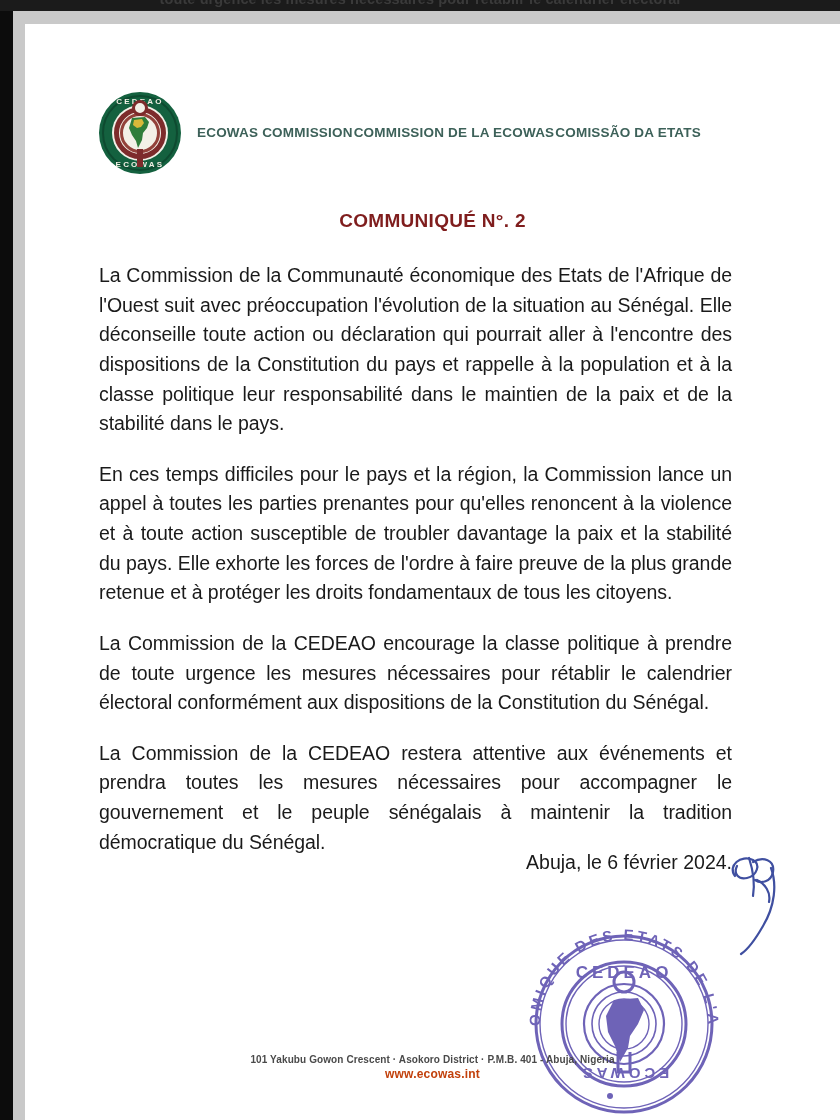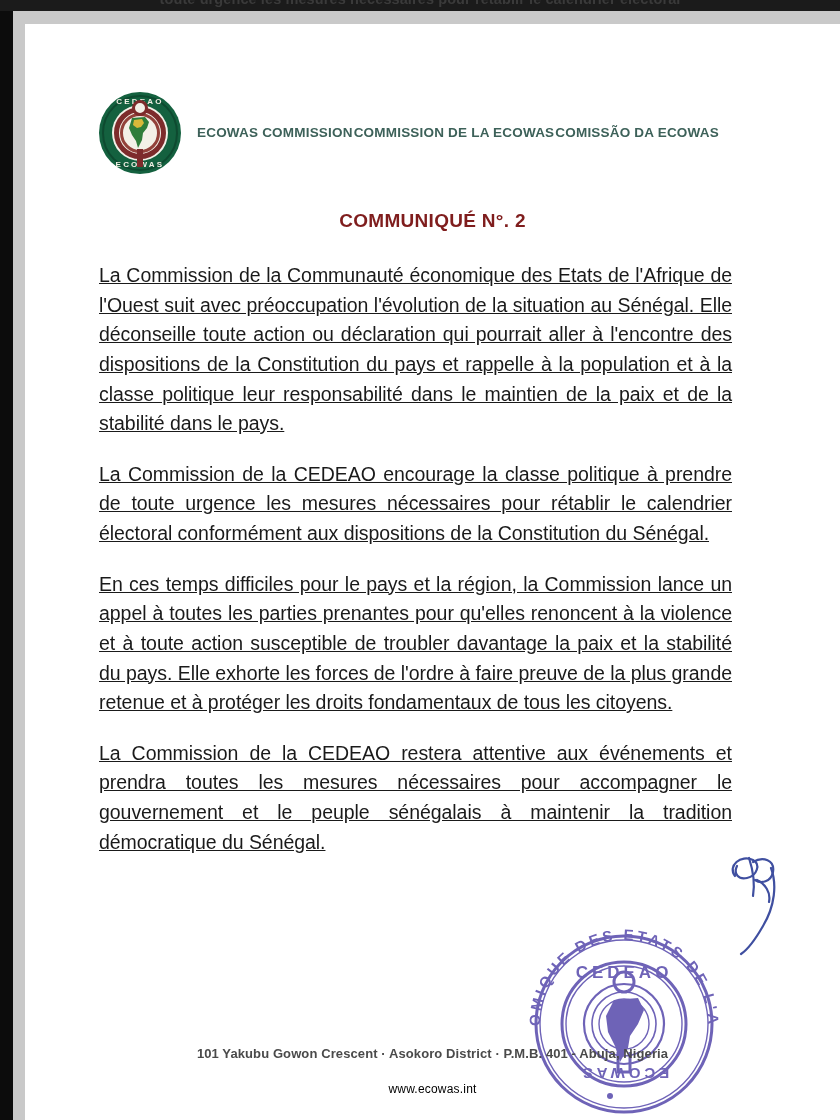--- a/index.html
+++ b/index.html
@@ -183,21 +183,20 @@
     width: 633px;
   }
   #body-copy p {
     font-size: 19.5px;
     line-height: 1.52;
     color: #1a1a1a;
     text-align: justify;
     text-justify: inter-word;
     margin-bottom: 21px;
     letter-spacing: -.05px;
-    text-decoration: underline;
   }
   #body-copy p:last-child { margin-bottom: 8px; }
 
   
   #date-line {
     position: absolute;
     left: 74px;
     top: 827px;
     width: 633px;
     text-align: right;
@@ -227,30 +226,31 @@
 
   
   #footer {
     position: absolute;
     left: 0;
     top: 1022px;
     width: 100%;
     text-align: center;
   }
   #footer-address {
-    font-size: 13px;
+    font-size: 10px;
     font-weight: 700;
     color: #4a4a4a;
     letter-spacing: .1px;
+    margin-top: 8px;
   }
   #footer-url {
-    margin-top: 21px;
+    margin-top: 2px;
     font-size: 12px;
-    font-weight: 400;
-    color: #000000;
+    font-weight: 700;
+    color: #c2410c;
     letter-spacing: .2px;
   }
 </style>
 </head>
 <body>
 
 <div id="viewport">
 
   <div id="top-strip">
     <div id="top-strip-text">toute urgence les mesures nécessaires pour rétablir le calendrier électoral</div>
@@ -275,33 +275,34 @@
           <path d="M6 2 L19 1 L23 6 L21 12 L17 17 L16 24 L12 32 L10 25 L6 19 L3 12 Z" fill="#2f7d3a"></path>
           <path d="M8 4 L16 3 L18 7 L15 11 L11 12 L7 9 Z" fill="#d9b93a"></path>
         </svg>
         <div class="logo-notch"></div>
         <div class="logo-stem"></div>
       </div>
 
       <div id="org-names">
         <span>ECOWAS COMMISSION</span>
         <span>COMMISSION DE LA ECOWAS</span>
-        <span>COMISSÃO DA ECOWAS</span>
+        <span>COMISSÃO DA ETATS</span>
       </div>
     </div>
 
     <div id="doc-title">COMMUNIQUÉ N°. 2</div>
 
     <div id="body-copy">
       <p>La Commission de la Communauté économique des Etats de l'Afrique de l'Ouest suit avec préoccupation l'évolution de la situation au Sénégal. Elle déconseille toute action ou déclaration qui pourrait aller à l'encontre des dispositions de la Constitution du pays et rappelle à la population et à la classe politique leur responsabilité dans le maintien de la paix et de la stabilité dans le pays.</p>
+      <p>En ces temps difficiles pour le pays et la région, la Commission lance un appel à toutes les parties prenantes pour qu'elles renoncent à la violence et à toute action susceptible de troubler davantage la paix et la stabilité du pays. Elle exhorte les forces de l'ordre à faire preuve de la plus grande retenue et à protéger les droits fondamentaux de tous les citoyens.</p>
       <p>La Commission de la CEDEAO encourage la classe politique à prendre de toute urgence les mesures nécessaires pour rétablir le calendrier électoral conformément aux dispositions de la Constitution du Sénégal.</p>
-      <p>En ces temps difficiles pour le pays et la région, la Commission lance un appel à toutes les parties prenantes pour qu'elles renoncent à la violence et à toute action susceptible de troubler davantage la paix et la stabilité du pays. Elle exhorte les forces de l'ordre à faire preuve de la plus grande retenue et à protéger les droits fondamentaux de tous les citoyens.</p>
       <p>La Commission de la CEDEAO restera attentive aux événements et prendra toutes les mesures nécessaires pour accompagner le gouvernement et le peuple sénégalais à maintenir la tradition démocratique du Sénégal.</p>
     </div>
 
+    <div id="date-line">Abuja, le 6 février 2024.</div>
 
     <svg id="signature" viewBox="0 0 120 120">
       <g fill="none" stroke="#3f4fa0" stroke-width="2.2" stroke-linecap="round" stroke-linejoin="round">
         <path d="M24 26 C16 16, 30 4, 42 10 C50 14, 46 26, 36 28 C28 30, 22 24, 26 16"></path>
         <path d="M38 8 C42 20, 44 34, 42 46"></path>
         <path d="M42 12 C52 6, 64 10, 62 22 C60 32, 50 34, 44 30"></path>
         <path d="M60 18 C66 34, 64 56, 52 76 C44 90, 36 100, 30 104"></path>
         <path d="M46 30 C54 34, 60 42, 58 52"></path>
       </g>
     </svg>

